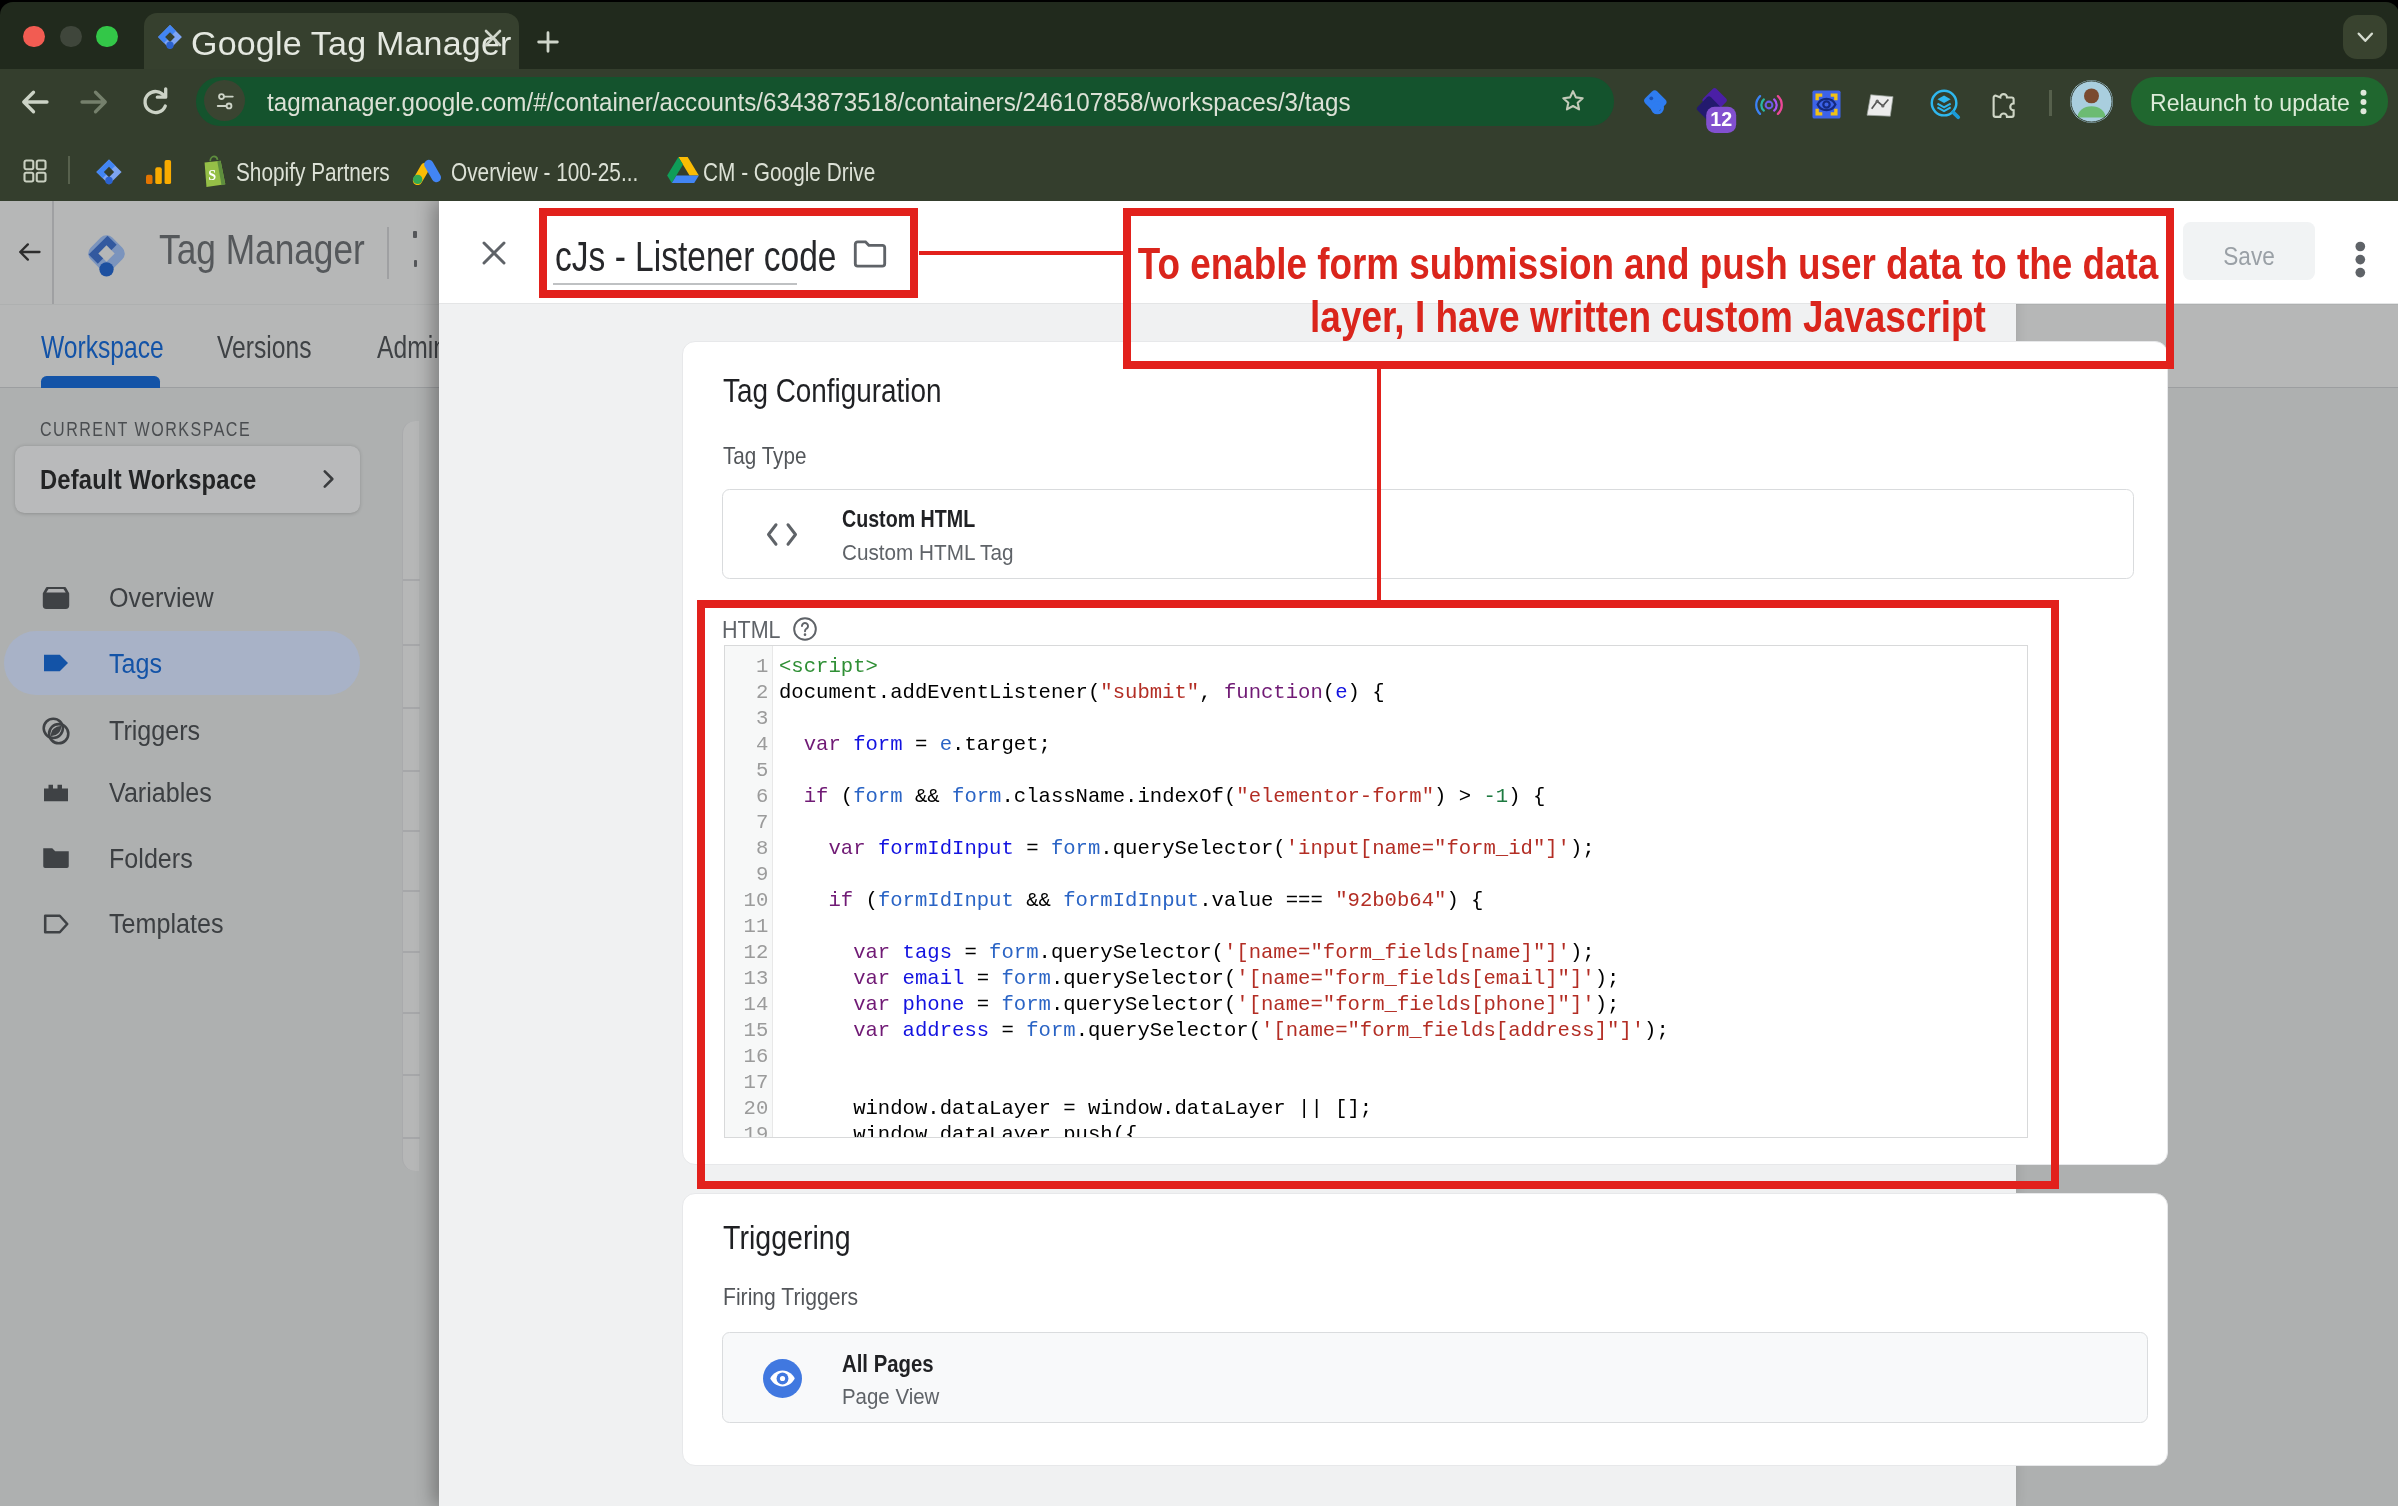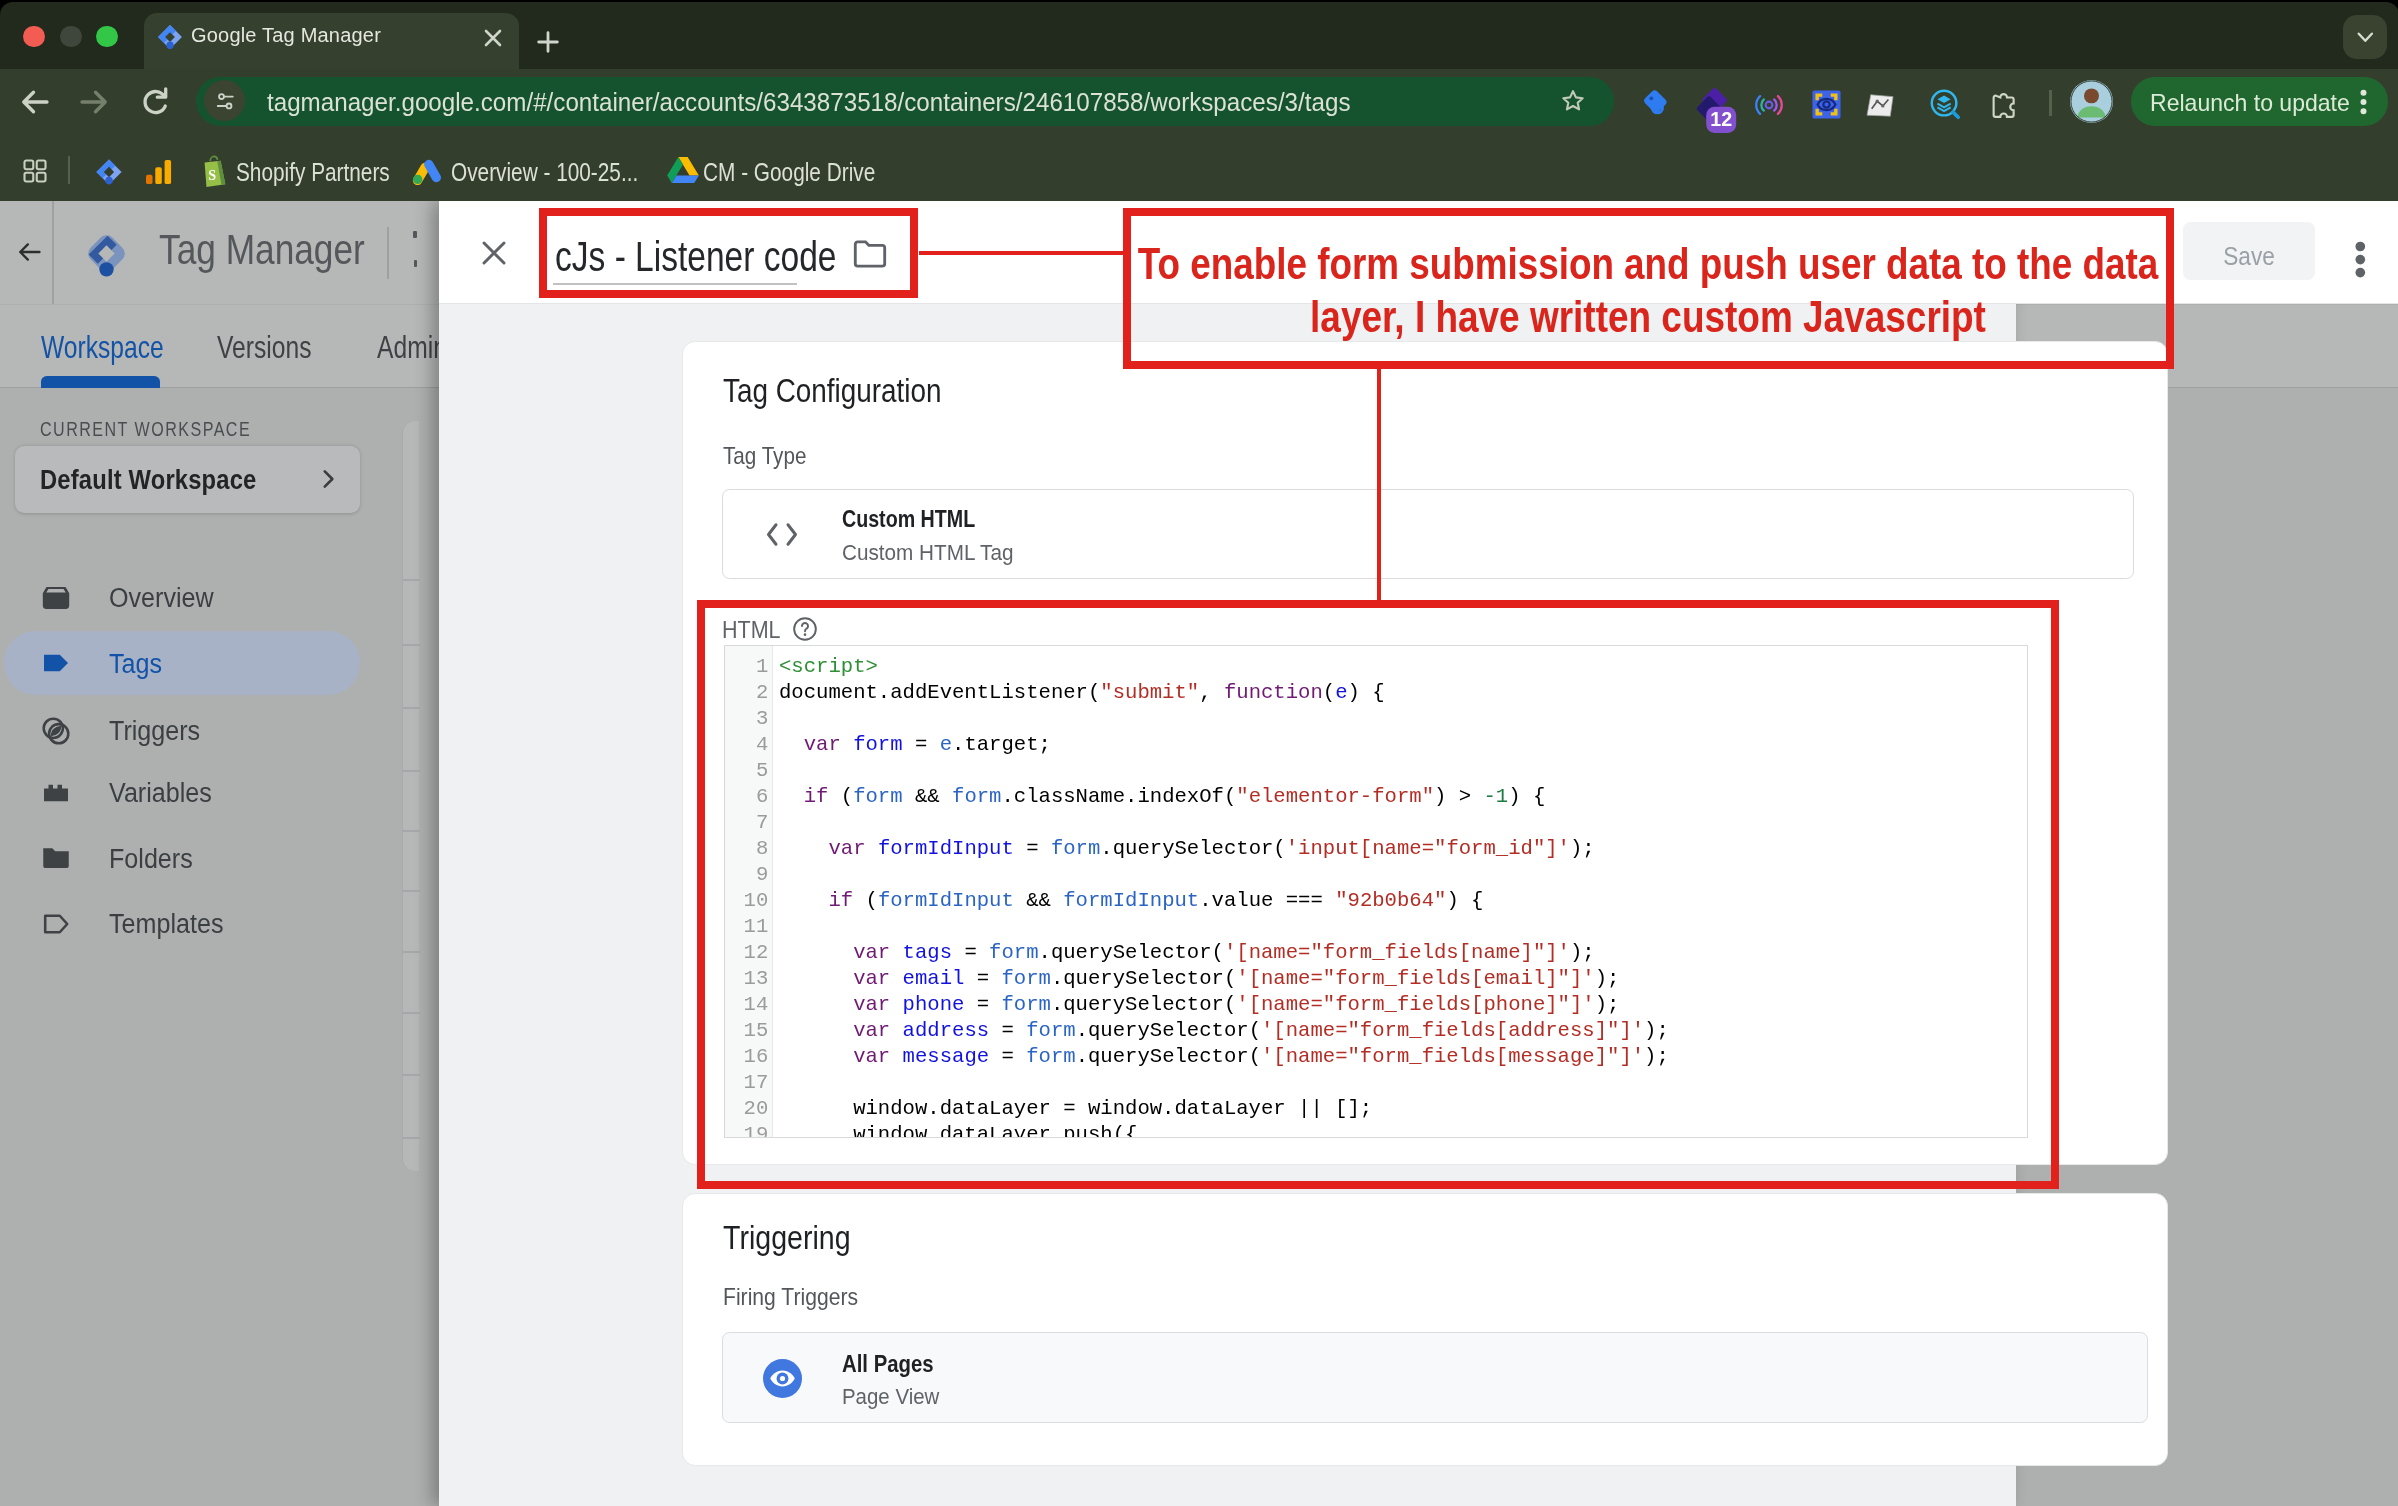--- a/index.html
+++ b/index.html
@@ -5,21 +5,21 @@
   * { margin:0; padding:0; box-sizing:border-box; }
   html,body { width:2399px; height:1507px; background:#000; overflow:hidden; }
   body { font-family:"Liberation Sans", sans-serif; -webkit-font-smoothing:antialiased; }
   #page { position:relative; width:2399px; height:1507px; background:#000; }
   .abs { position:absolute; }
 
   
   #tabstrip { position:absolute; left:0; top:1.9px; width:2399px; height:67px; background:#212a1d; border-radius:13px 13px 0 0; }
   .tl { position:absolute; top:24px; width:21.5px; height:21.5px; border-radius:50%; }
   #tab { position:absolute; left:144px; top:11.2px; width:375px; height:58px; background:#36402e; border-radius:13px 13px 0 0; }
-  #tabtitle { position:absolute; left:47px; top:11.2px; font-size:20px; color:#e4e8e0; letter-spacing:0.2px; }
+  #tabtitle { position:absolute; left:47px; top:11.2px; font-size:34px; color:#e4e8e0; letter-spacing:0.2px; }
   #toolbar { position:absolute; left:0; top:69px; width:2399px; height:73px; background:#343e2d; }
   #urlbar { position:absolute; left:196px; top:7.5px; width:1418px; height:49px; background:#14532d; border-radius:24px; }
   #urltext { position:absolute; left:71px; top:10.3px; font-size:26px; color:#dce1d6; white-space:nowrap; transform:scaleX(0.93); transform-origin:left; }
   #bookmarks { position:absolute; left:0; top:142px; width:2399px; height:59px; background:#343e2d; }
   .bktext { position:absolute; top:15px; font-size:26px; color:#dce1d6; white-space:nowrap; transform:scaleX(0.8); transform-origin:left; }
 
   
   #app { position:absolute; left:0; top:201px; width:2399px; height:1305px; background:#aeb0b0; overflow:hidden; }
   #u-header { position:absolute; left:0; top:0; width:2399px; height:103px; background:#b6b7b7; }
   #u-tabs { position:absolute; left:0; top:104px; width:2399px; height:83px; background:#b6b7b7; border-bottom:1.9px solid #9c9ea0; }
@@ -352,21 +352,20 @@
           <div class="cl" style="top:7.5px;"><span class="t">&lt;script&gt;</span></div>
           <div class="cl" style="top:34px;">document.addEventListener(<span class="s">"submit"</span>, <span class="k">function</span>(<span class="d">e</span>) {</div>
           <div class="cl" style="top:86px;">  <span class="k">var</span> <span class="d">form</span> = <span class="v">e</span>.target;</div>
           <div class="cl" style="top:138px;">  <span class="k">if</span> (<span class="v">form</span> &amp;&amp; <span class="v">form</span>.className.indexOf(<span class="s">"elementor-form"</span>) &gt; <span class="n">-1</span>) {</div>
           <div class="cl" style="top:190px;">    <span class="k">var</span> <span class="d">formIdInput</span> = <span class="v">form</span>.querySelector(<span class="s">'input[name="form_id"]'</span>);</div>
           <div class="cl" style="top:242px;">    <span class="k">if</span> (<span class="v">formIdInput</span> &amp;&amp; <span class="v">formIdInput</span>.value === <span class="s">"92b0b64"</span>) {</div>
           <div class="cl" style="top:294px;">      <span class="k">var</span> <span class="d">tags</span> = <span class="v">form</span>.querySelector(<span class="s">'[name="form_fields[name]"]'</span>);</div>
           <div class="cl" style="top:320px;">      <span class="k">var</span> <span class="d">email</span> = <span class="v">form</span>.querySelector(<span class="s">'[name="form_fields[email]"]'</span>);</div>
           <div class="cl" style="top:346px;">      <span class="k">var</span> <span class="d">phone</span> = <span class="v">form</span>.querySelector(<span class="s">'[name="form_fields[phone]"]'</span>);</div>
           <div class="cl" style="top:372px;">      <span class="k">var</span> <span class="d">address</span> = <span class="v">form</span>.querySelector(<span class="s">'[name="form_fields[address]"]'</span>);</div>
-          <div class="cl" style="top:398px;">      <span class="k">var</span> <span class="d">message</span> = <span class="v">form</span>.querySelector(<span class="s">'[name="form_fields[message]"]'</span>);</div>
           <div class="cl" style="top:450px;">      window.dataLayer = window.dataLayer || [];</div>
           <div class="cl" style="top:476px;">      window.dataLayer.push({</div>
         </div>
       </div>
 
       <div class="card" style="left:243px; top:992px; width:1486px; height:273px;">
         <div class="abs" style="left:40px; top:24px; font-size:34px; color:#1f2023; transform:scaleX(0.84); transform-origin:left; white-space:nowrap;">Triggering</div>
         <div class="abs" style="left:40px; top:89px; font-size:24px; color:#53565a; transform:scaleX(0.88); transform-origin:left;">Firing Triggers</div>
         <div class="abs" style="left:39px; top:138px; width:1426px; height:91px; background:#f8f9fa; border:1.9px solid #dadcde; border-radius:7.5px;">
           <svg class="abs" style="left:40px; top:26px;" width="39" height="39" viewBox="0 0 42 42">

